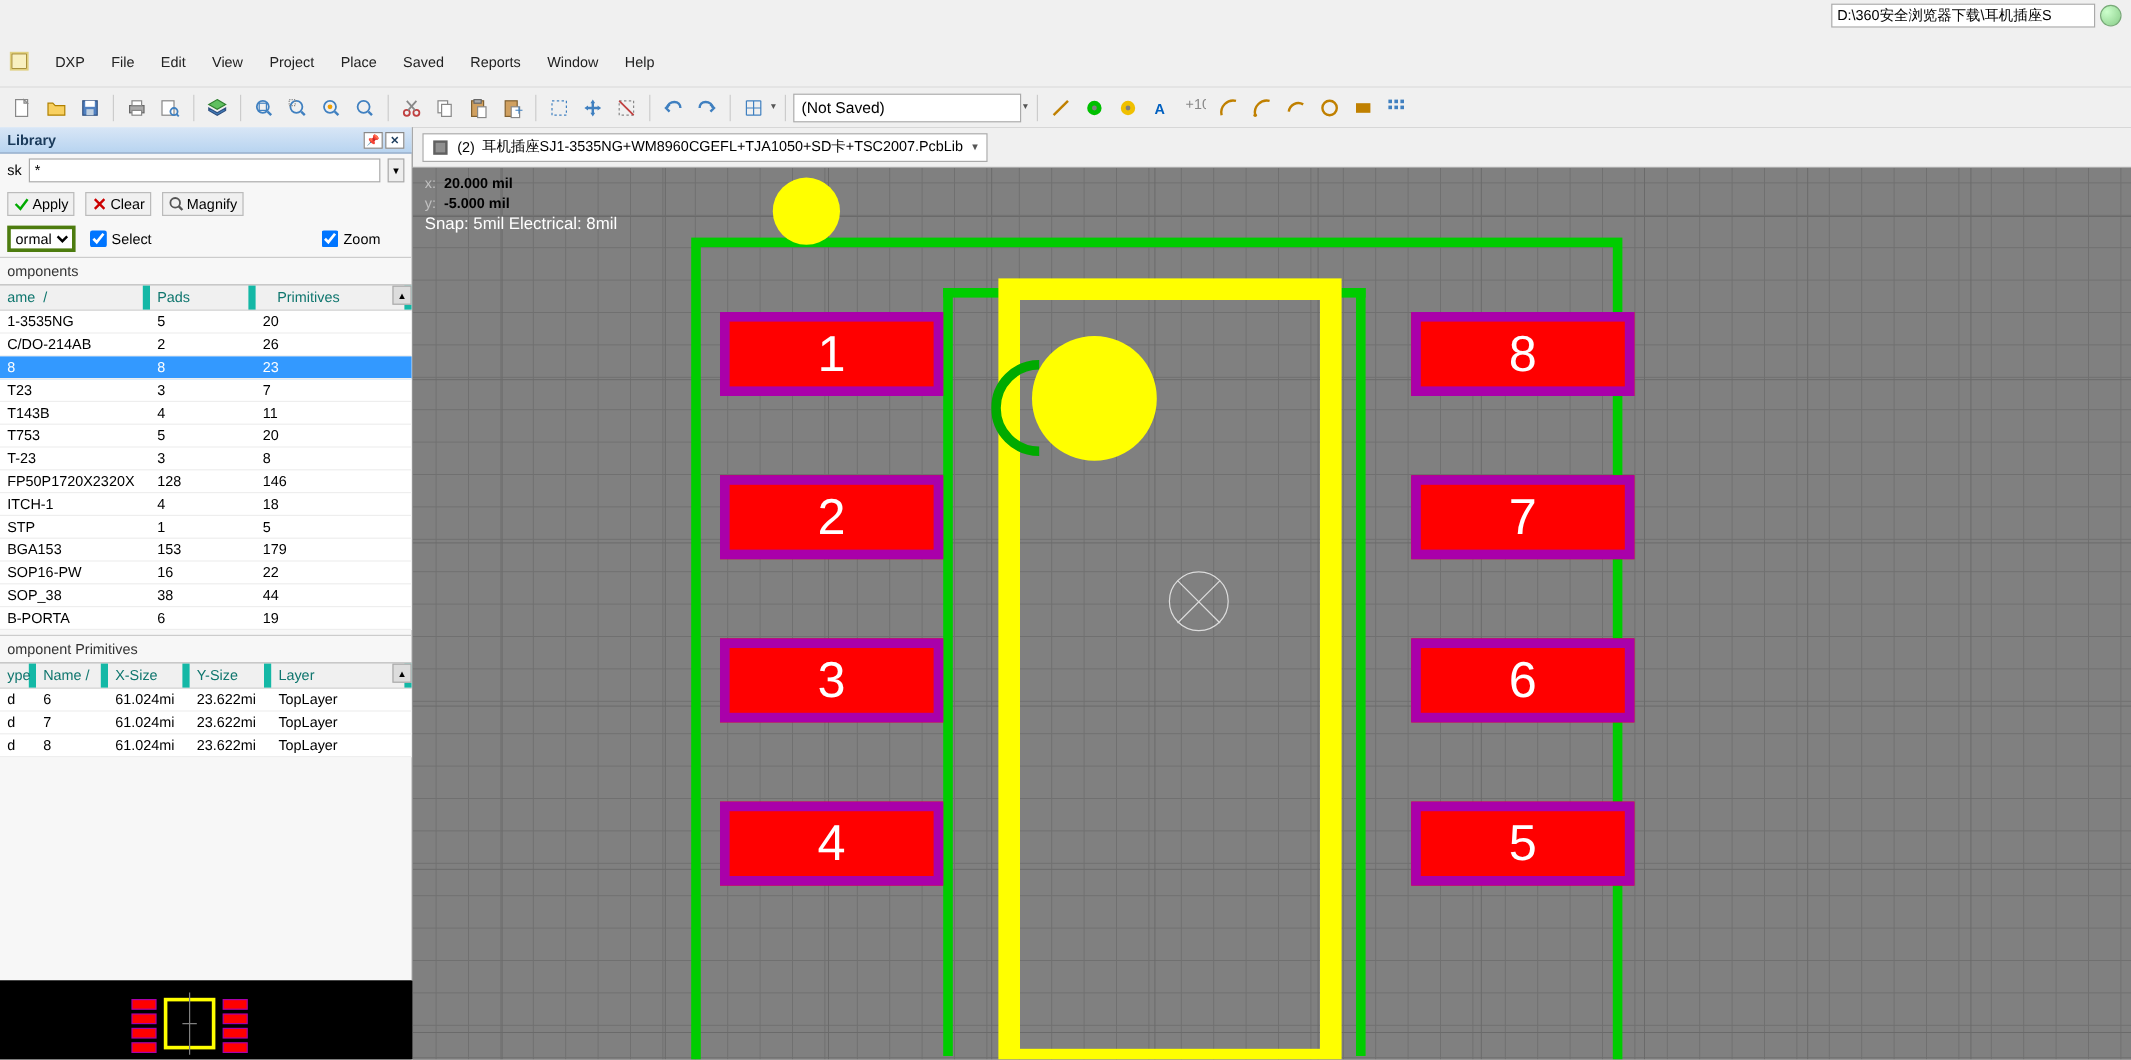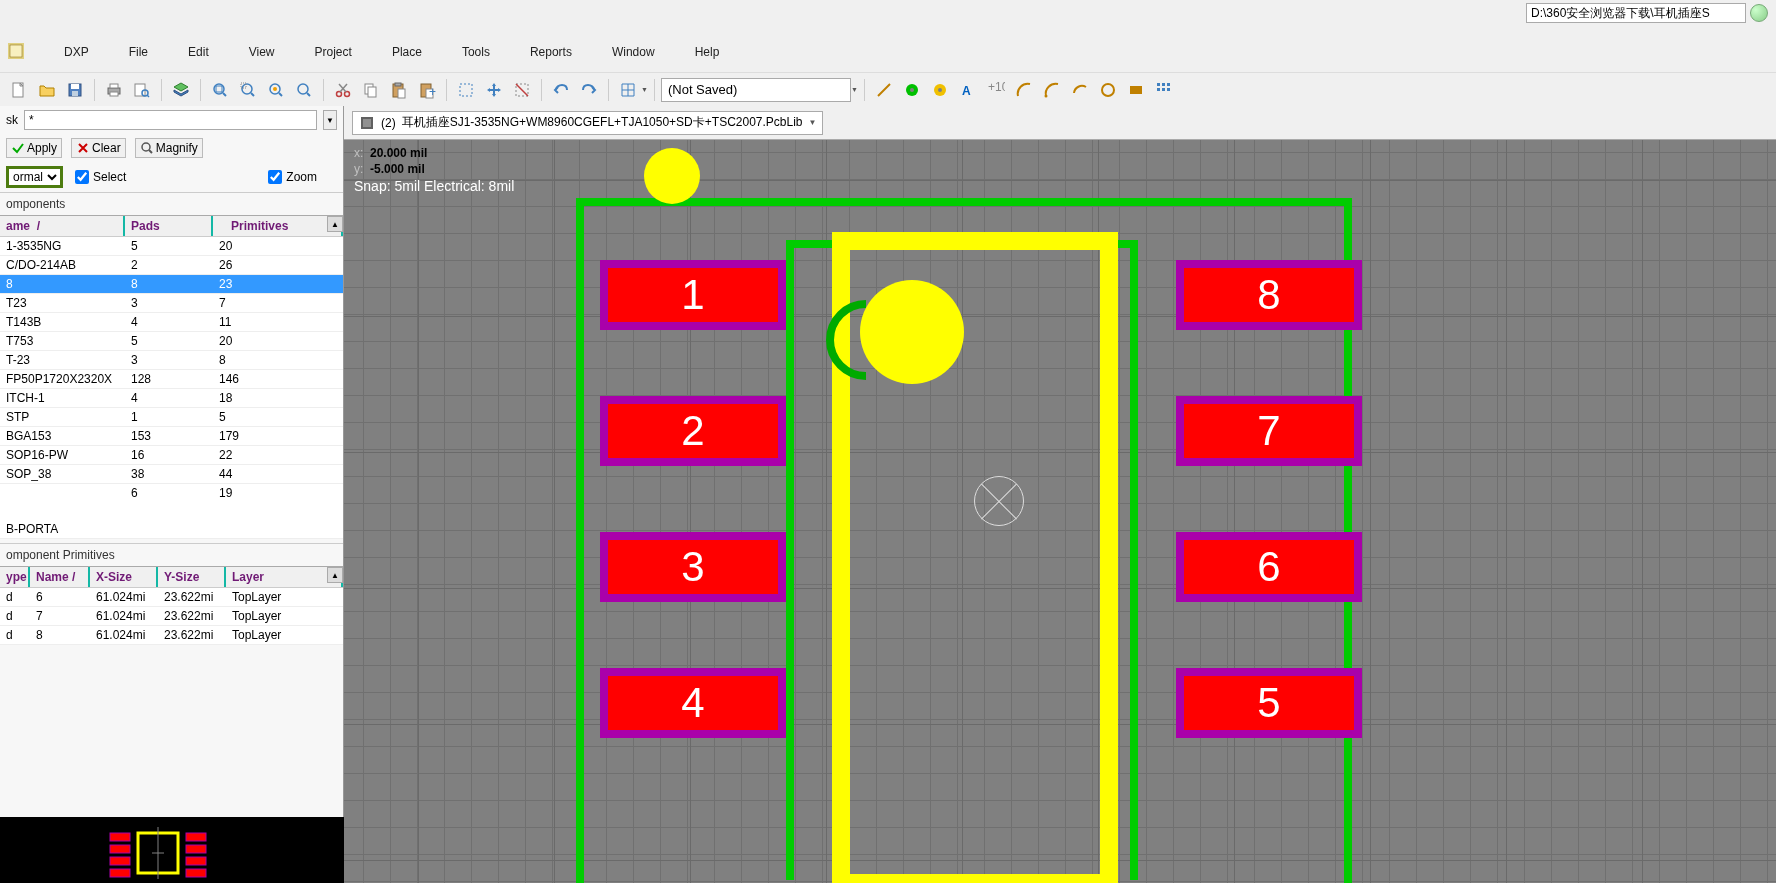--- a/index.html
+++ b/index.html
@@ -4,21 +4,21 @@
 <style>
 * { margin: 0; padding: 0; box-sizing: border-box; font-family: "Microsoft YaHei", Tahoma, sans-serif; font-size: 12px; }
 body { width: 1776px; height: 883px; background: #f0f0f0; overflow: hidden; position: relative; }
 
 
 .path-bar { position: absolute; top: 0; right: 0; height: 26px; display: flex; align-items: center; padding: 0 8px; }
 .path-bar input { width: 220px; height: 20px; border: 1px solid #aaa; padding: 0 4px; background: #fff; }
 .path-bar .go { width: 18px; height: 18px; margin-left: 4px; border: 1px solid #7a7; border-radius: 50%; background: radial-gradient(circle at 30% 30%, #cfc, #8c8); }
 
 
-.menu-bar { position: absolute; top: 36px; left: 0; right: 0; height: 30px; display: flex; align-items: center; padding: 0 8px; gap: 20px; }
+.menu-bar { position: absolute; top: 36px; left: 0; right: 0; height: 30px; display: flex; align-items: center; padding: 0 8px; gap: 2px; }
 .menu-bar .icon { width: 16px; height: 16px; margin-right: 10px; }
 .menu-bar .menu-item { padding: 6px 10px; cursor: pointer; font-size: 14px; color: #222; }
 
 
 .toolbar { position: absolute; top: 72px; left: 0; right: 0; height: 34px; display: flex; align-items: center; padding: 0 6px; gap: 2px; border-top: 1px solid #ddd; }
 .toolbar .tb-btn { width: 26px; height: 26px; display: flex; align-items: center; justify-content: center; cursor: pointer; border-radius: 3px; position: relative; }
 .toolbar .sep { width: 1px; height: 22px; background: #ccc; margin: 0 4px; }
 .toolbar .dropdown-arrow { font-size: 7px; color: #555; margin-left: -2px; }
 .toolbar .saved-select { width: 190px; height: 24px; border: 1px solid #aaa; background: #fff; padding: 0 6px; font-size: 13px; }
 
@@ -39,21 +39,21 @@
 
 .options-row { display: flex; align-items: center; padding: 4px 6px; gap: 12px; }
 .options-row select { height: 22px; border: 3px solid #4d7c0f; background: #fff; }
 .options-row label { display: flex; align-items: center; gap: 4px; font-size: 12px; }
 .options-row input[type=checkbox] { width: 14px; height: 14px; }
 
 .section-label { padding: 4px 6px; font-size: 12px; color: #333; border-top: 1px solid #ccc; }
 
 .grid-wrap { position: relative; border-top: 1px solid #aaa; }
 .grid-header { display: flex; background: #f0f0f0; border-bottom: 1px solid #ccc; }
-.grid-header .gh { padding: 3px 6px; border-right: 2px solid #14b8a6; font-size: 12px; color: #701a75; font-weight: bold; }
+.grid-header .gh { padding: 3px 6px; border-right: 6px solid #14b8a6; font-size: 12px; color: #0f766e; }
 .grid-body { background: #fff; }
 .grid-row { display: flex; border-bottom: 1px solid #eee; cursor: pointer; }
 .grid-row.selected { background: #3399ff; color: #fff; }
 .grid-row .gc { padding: 2px 6px; font-size: 12px; overflow: hidden; white-space: nowrap; }
 .scroll-arrows { position: absolute; right: 0; top: 0; width: 16px; display: flex; flex-direction: column; }
 .scroll-arrows .sa { height: 16px; background: #ddd; border: 1px solid #aaa; font-size: 8px; display: flex; align-items: center; justify-content: center; cursor: pointer; }
 
 
 .preview-pane { margin-top: auto; background: #000; height: 66px; position: relative; }
 
@@ -110,21 +110,21 @@
   <svg class="icon" viewBox="0 0 16 16">
       <rect width="16" height="16" fill="#e0d080"></rect>
       <rect x="2" y="2" width="12" height="12" fill="#f8f0c0" stroke="#806000" stroke-width="0.5"></rect>
     </svg>
   <div class="menu-item"><span>DXP</span></div>
   <div class="menu-item"><span>File</span></div>
   <div class="menu-item"><span>Edit</span></div>
   <div class="menu-item"><span>View</span></div>
   <div class="menu-item"><span>Project</span></div>
   <div class="menu-item"><span>Place</span></div>
-  <div class="menu-item"><span>Tools</span></div>
+  <div class="menu-item"><span>Saved</span></div>
   <div class="menu-item"><span>Reports</span></div>
   <div class="menu-item"><span>Window</span></div>
   <div class="menu-item"><span>Help</span></div>
 </div>
 
 <div class="toolbar">
   <div class="tb-btn">
       <svg width="18" height="18" viewBox="0 0 18 18">
         <rect x="3" y="2" width="10" height="14" fill="#fff" stroke="#888"></rect>
         <path d="M10 2 L13 5 L10 5 Z" fill="#ddd" stroke="#888"></path>
@@ -321,20 +321,27 @@
         <rect x="7" y="2" width="3" height="3" fill="#4080c0"></rect>
         <rect x="12" y="2" width="3" height="3" fill="#4080c0"></rect>
         <rect x="2" y="7" width="3" height="3" fill="#4080c0"></rect>
         <rect x="7" y="7" width="3" height="3" fill="#4080c0"></rect>
         <rect x="12" y="7" width="3" height="3" fill="#4080c0"></rect>
       </svg>
     </div>
 </div>
 
 <div class="left-panel">
+  <div class="panel-header">
+    <span>Library</span>
+    <div class="hdr-icons">
+      <div class="hdr-btn">📌</div>
+      <div class="hdr-btn">✕</div>
+    </div>
+  </div>
 
   <div class="mask-row">
     <label>sk</label>
     <input type="text" value="*" style="">
     <div class="dd">▼</div>
   </div>
 
   <div class="filter-row">
     <div class="fbtn">
       <svg class="fi" viewBox="0 0 14 14">
@@ -440,21 +447,21 @@
           <div class="gc" style="width:125px;">SOP16-PW</div>
           <div class="gc" style="width:88px;">16</div>
           <div class="gc" style="flex:1;">22</div>
         </div>
         <div class="grid-row">
           <div class="gc" style="width:125px;">SOP_38</div>
           <div class="gc" style="width:88px;">38</div>
           <div class="gc" style="flex:1;">44</div>
         </div>
         <div class="grid-row">
-          <div class="gc" style="width:125px;margin-top:36px;">B-PORTA</div>
+          <div class="gc" style="width:125px;">B-PORTA</div>
           <div class="gc" style="width:88px;">6</div>
           <div class="gc" style="flex:1;">19</div>
         </div>
       </div>
   </div>
 
   <div class="section-label" style="margin-top:4px;">omponent Primitives</div>
 
   <div class="grid-wrap">
     <div class="scroll-arrows">

